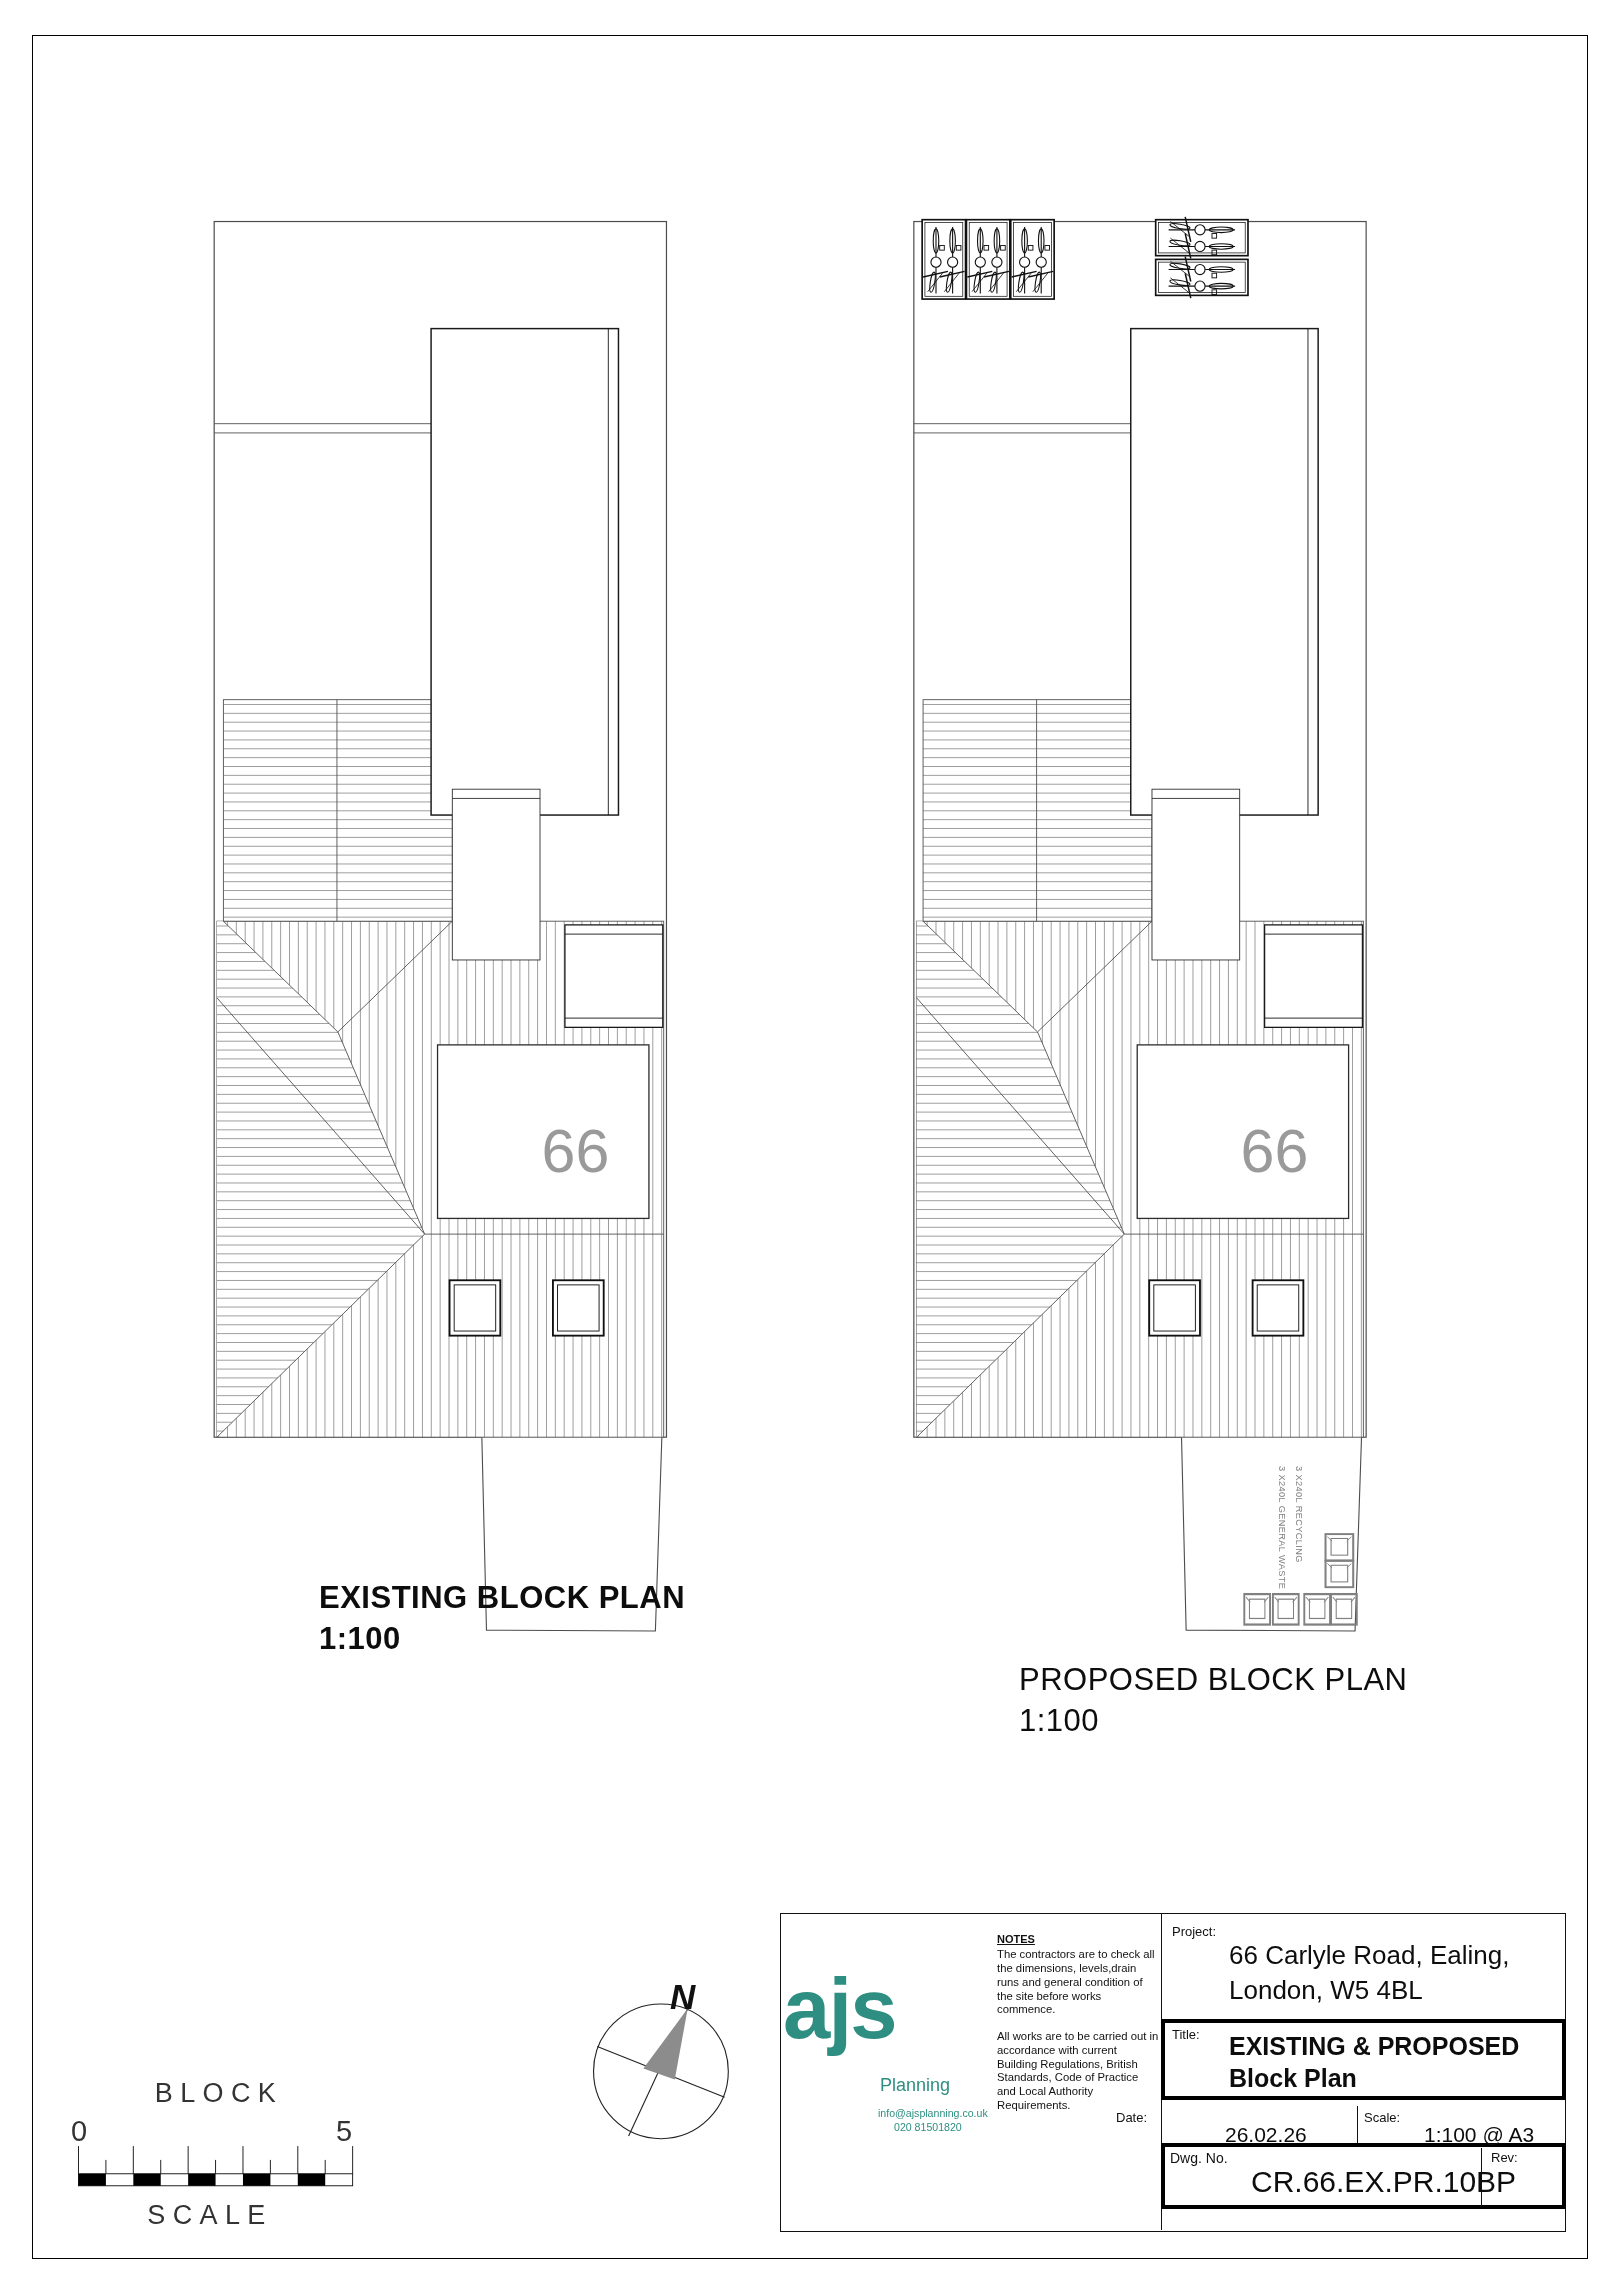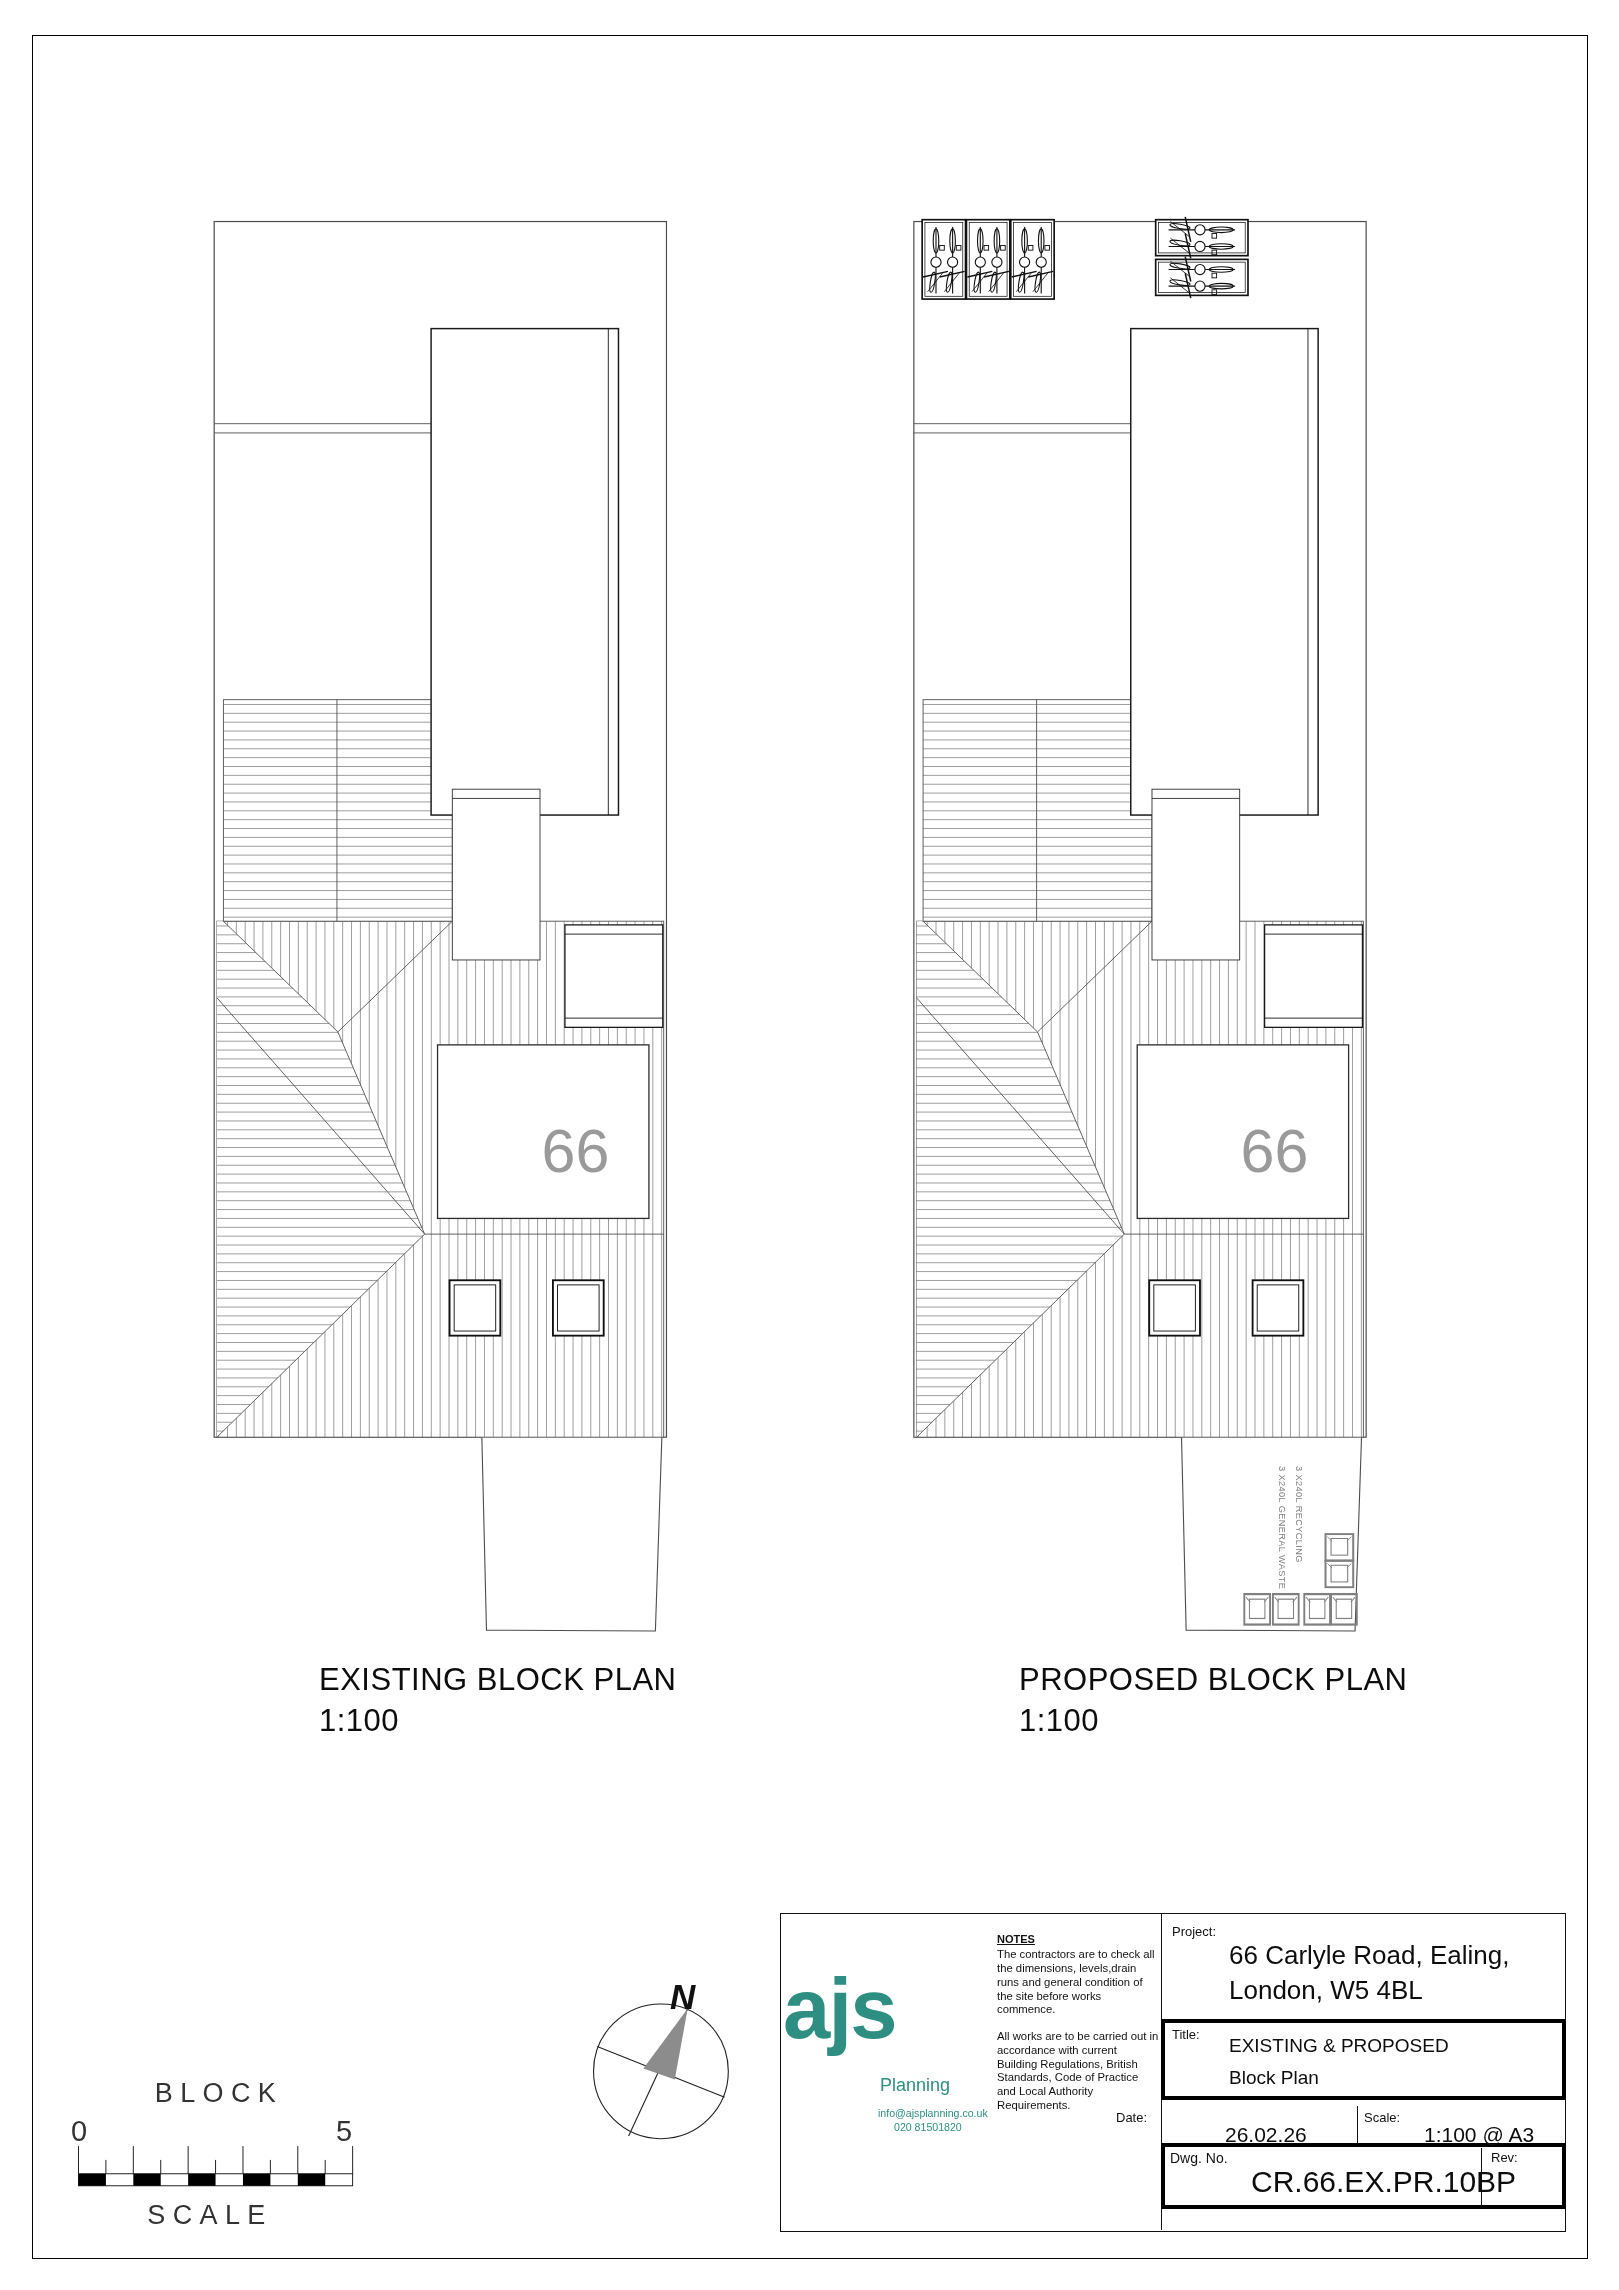--- a/index.html
+++ b/index.html
@@ -15,21 +15,21 @@
         letter-spacing:0.4px;color:#808080;white-space:nowrap;}
   .cad-text{color:#333;letter-spacing:7.4px;font-weight:300;font-size:27px;text-align:center;}
   .cad-num{color:#333;font-weight:300;font-size:29px;text-align:center;width:28px;}
   .north-n{font-size:35px;font-style:italic;font-weight:600;color:#111;}
   
   .tb-outer{border:1.4px solid #111;}
   .tb-vline{border-left:1.4px solid #111;width:0;}
   .tb-thick{border:4.6px solid #000;background:transparent;}
   .tb-label{font-size:13px;color:#111;}
   .tb-big{font-size:30px;color:#0d0d0d;}
-  .tb-med{font-size:19px;line-height:32px;color:#0d0d0d;}
+  .tb-med{font-size:25px;line-height:32px;color:#0d0d0d;font-weight:bold;}
   .tb-addr{font-size:26px;line-height:35px;color:#0d0d0d;}
   .tb-val{font-size:21px;color:#0d0d0d;}
   .notes{width:162px;font-size:11.3px;line-height:1.22;color:#111;}
   .notes h4{margin:0 0 1.8px 0;font-size:11px;text-decoration:underline;}
   .notes p{margin:0 0 13px 0;}
   .logo-ajs{font-size:85px;font-weight:bold;letter-spacing:-1.8px;line-height:0.8;}
   .logo-sub{font-size:18px;}
   .logo-small{font-size:10.6px;}
 </style>
 </head>
@@ -197,21 +197,21 @@
       </g>
     </g>
   </svg>
 
   <div class="abs house-num" style="left:520px;top:1121px;">66</div>
   <div class="abs house-num" style="left:1219px;top:1121px;">66</div>
 
   <div class="abs bin-text" style="left:1277px;top:1466px;">3 X240L GENERAL WASTE</div>
   <div class="abs bin-text" style="left:1294px;top:1466px;">3 X240L RECYCLING</div>
 
-  <div class="abs plan-label" style="left:319px;top:1659px;">
+  <div class="abs plan-label" style="left:319px;top:1577px;font-weight:bold;">
     <div>EXISTING BLOCK PLAN</div>
     <div>1:100</div>
   </div>
   <div class="abs plan-label" style="left:1019px;top:1659px;">
     <div>PROPOSED BLOCK PLAN</div>
     <div>1:100</div>
   </div>
 
   <div class="abs north-n" style="left:670px;top:1977px;">N</div>
 

